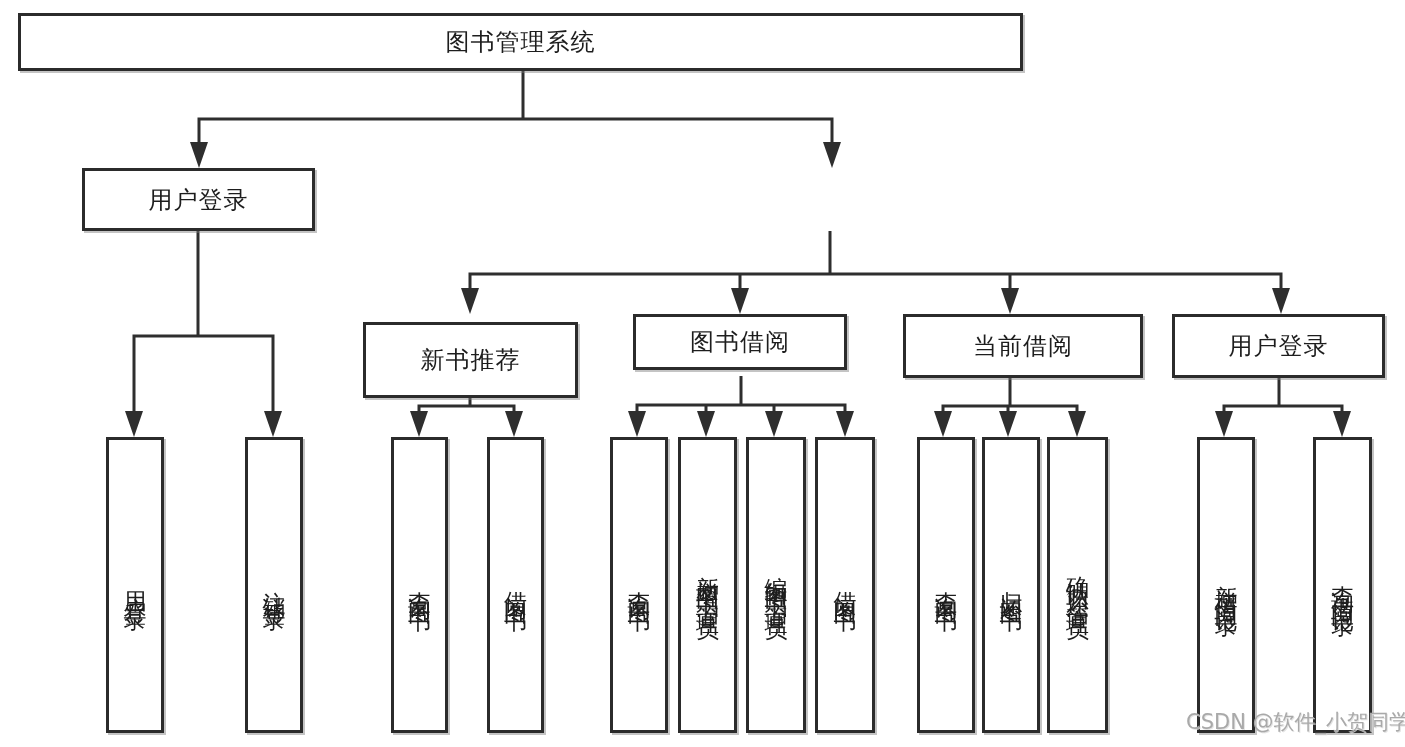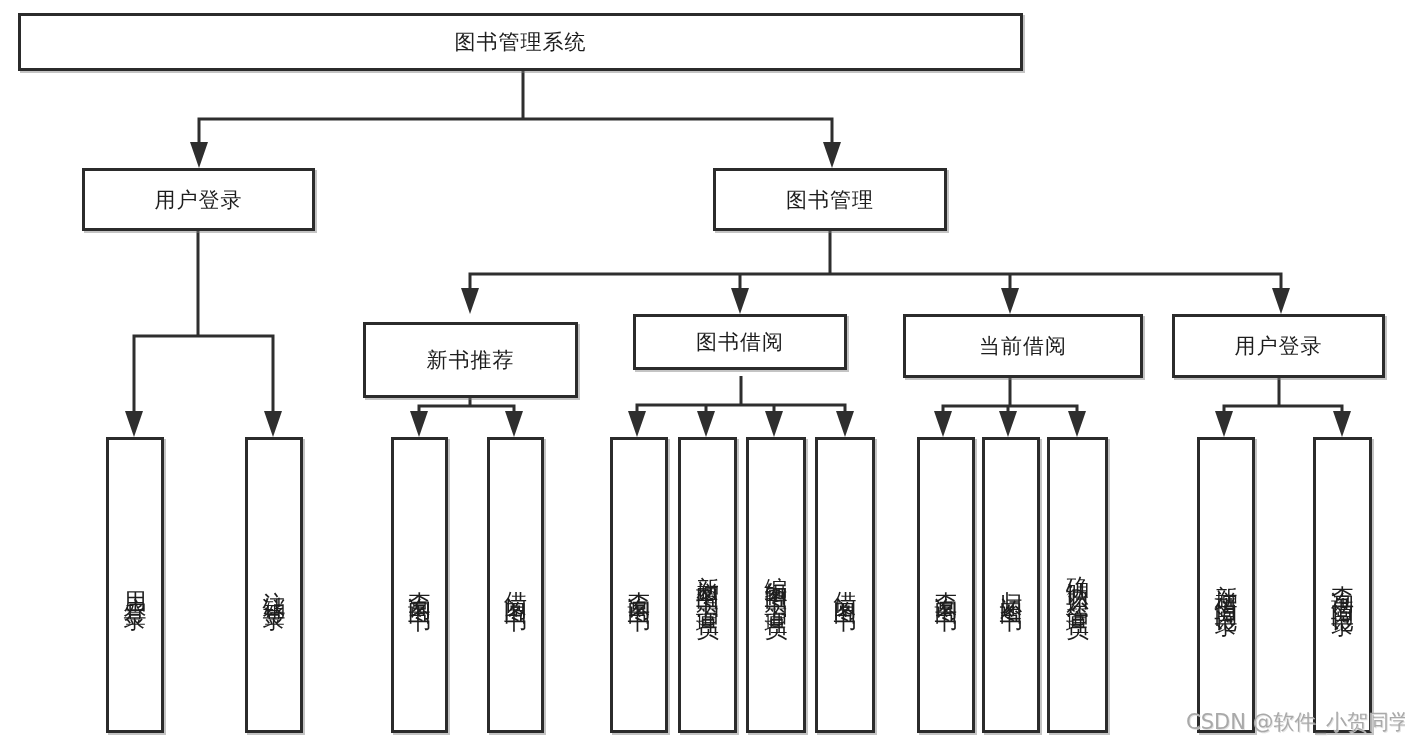--- a/index.html
+++ b/index.html
@@ -21,21 +21,21 @@
     position: absolute;
     box-sizing: border-box;
     background: #ffffff;
     border: 3px solid #2b2b2b;
     box-shadow: 2px 2px 0 rgba(125,125,125,0.45);
     display: flex;
     align-items: center;
     justify-content: center;
   }
   .hlabel {
-    font-size: 21px;
+    font-size: 24px;
     color: #1d1d1d;
     letter-spacing: 1px;
     white-space: nowrap;
   }
   .vbox {
     position: absolute;
     top: 437px;
     height: 296px;
     box-sizing: border-box;
     background: #ffffff;
@@ -109,23 +109,20 @@
     </g>
   </svg>
 
   <div class="hbox" style="left:18px; top:13px; width:1005px; height:58px;">
     <span class="hlabel">图书管理系统</span>
   </div>
 
   <div class="hbox" style="left:82px; top:168px; width:233px; height:63px;">
     <span class="hlabel">用户登录</span>
   </div>
-  <div class="hbox" style="left:713px; top:168px; width:234px; height:63px;">
-    <span class="hlabel">图书管理</span>
-  </div>
 
   <div class="hbox" style="left:363px; top:322px; width:215px; height:76px;">
     <span class="hlabel">新书推荐</span>
   </div>
   <div class="hbox" style="left:633px; top:314px; width:214px; height:56px;">
     <span class="hlabel">图书借阅</span>
   </div>
   <div class="hbox" style="left:903px; top:314px; width:240px; height:64px;">
     <span class="hlabel">当前借阅</span>
   </div>

